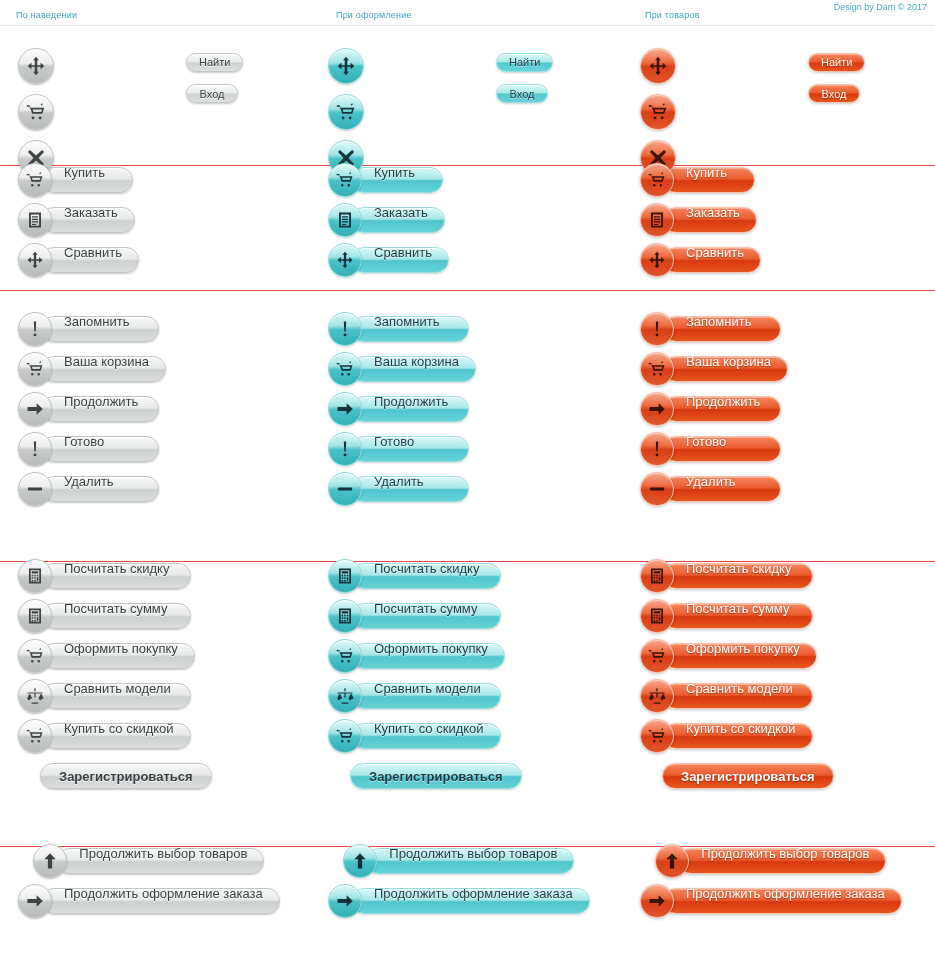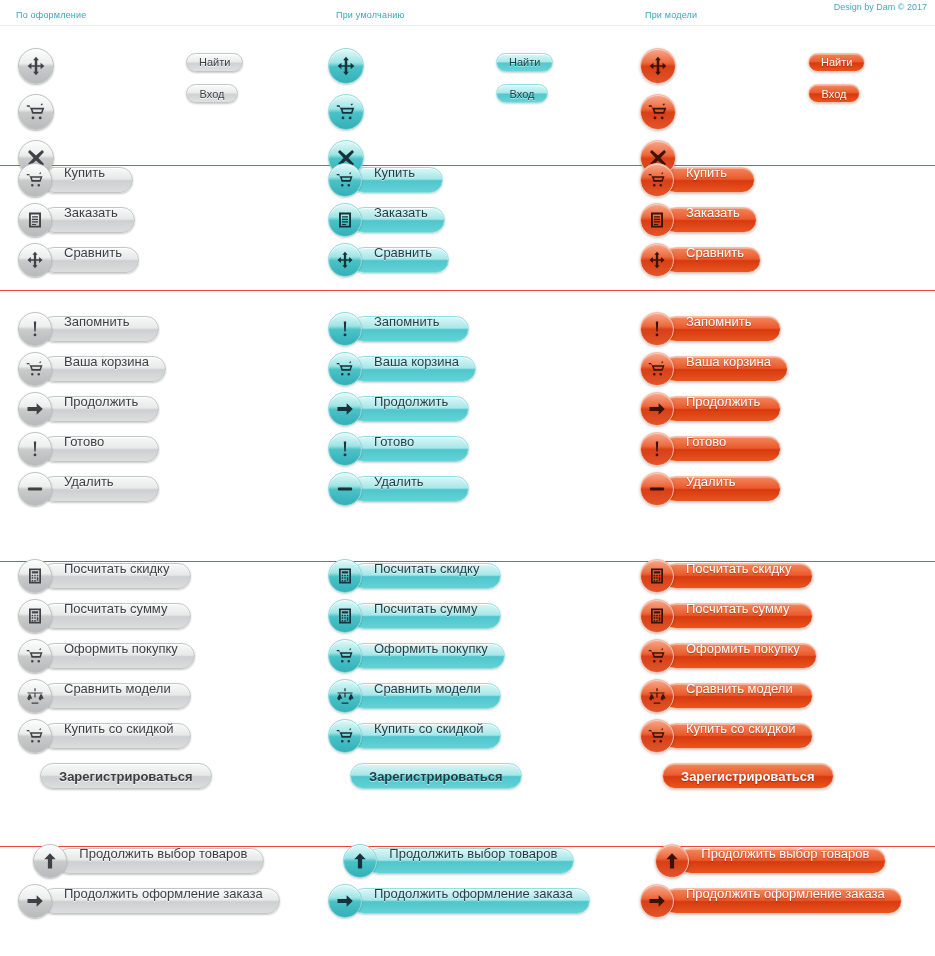--- a/index.html
+++ b/index.html
@@ -160,23 +160,23 @@
 
   .noicon{margin-left:22px;}
   .noicon .bar{margin-left:0;padding:0 18px;font-weight:bold;}
 </style>
 </head>
 <body>
 
 <div class="page">
 
   <div class="header">
-    <div class="col-head c0">По оформление</div>
-    <div class="col-head c1">При умолчанию</div>
-    <div class="col-head c2">При модели</div>
+    <div class="col-head c0">По наведении</div>
+    <div class="col-head c1">При оформление</div>
+    <div class="col-head c2">При товаров</div>
     <div class="credit">Design by Dam © 2017</div>
     <div class="head-rule"></div>
   </div>
 
   <div id="groups-root">
       <div class="group" id="group-icons">
         <div class="col s-default">
           <div class="round-stack">
             <div class="knob">
               <span class="icon">

